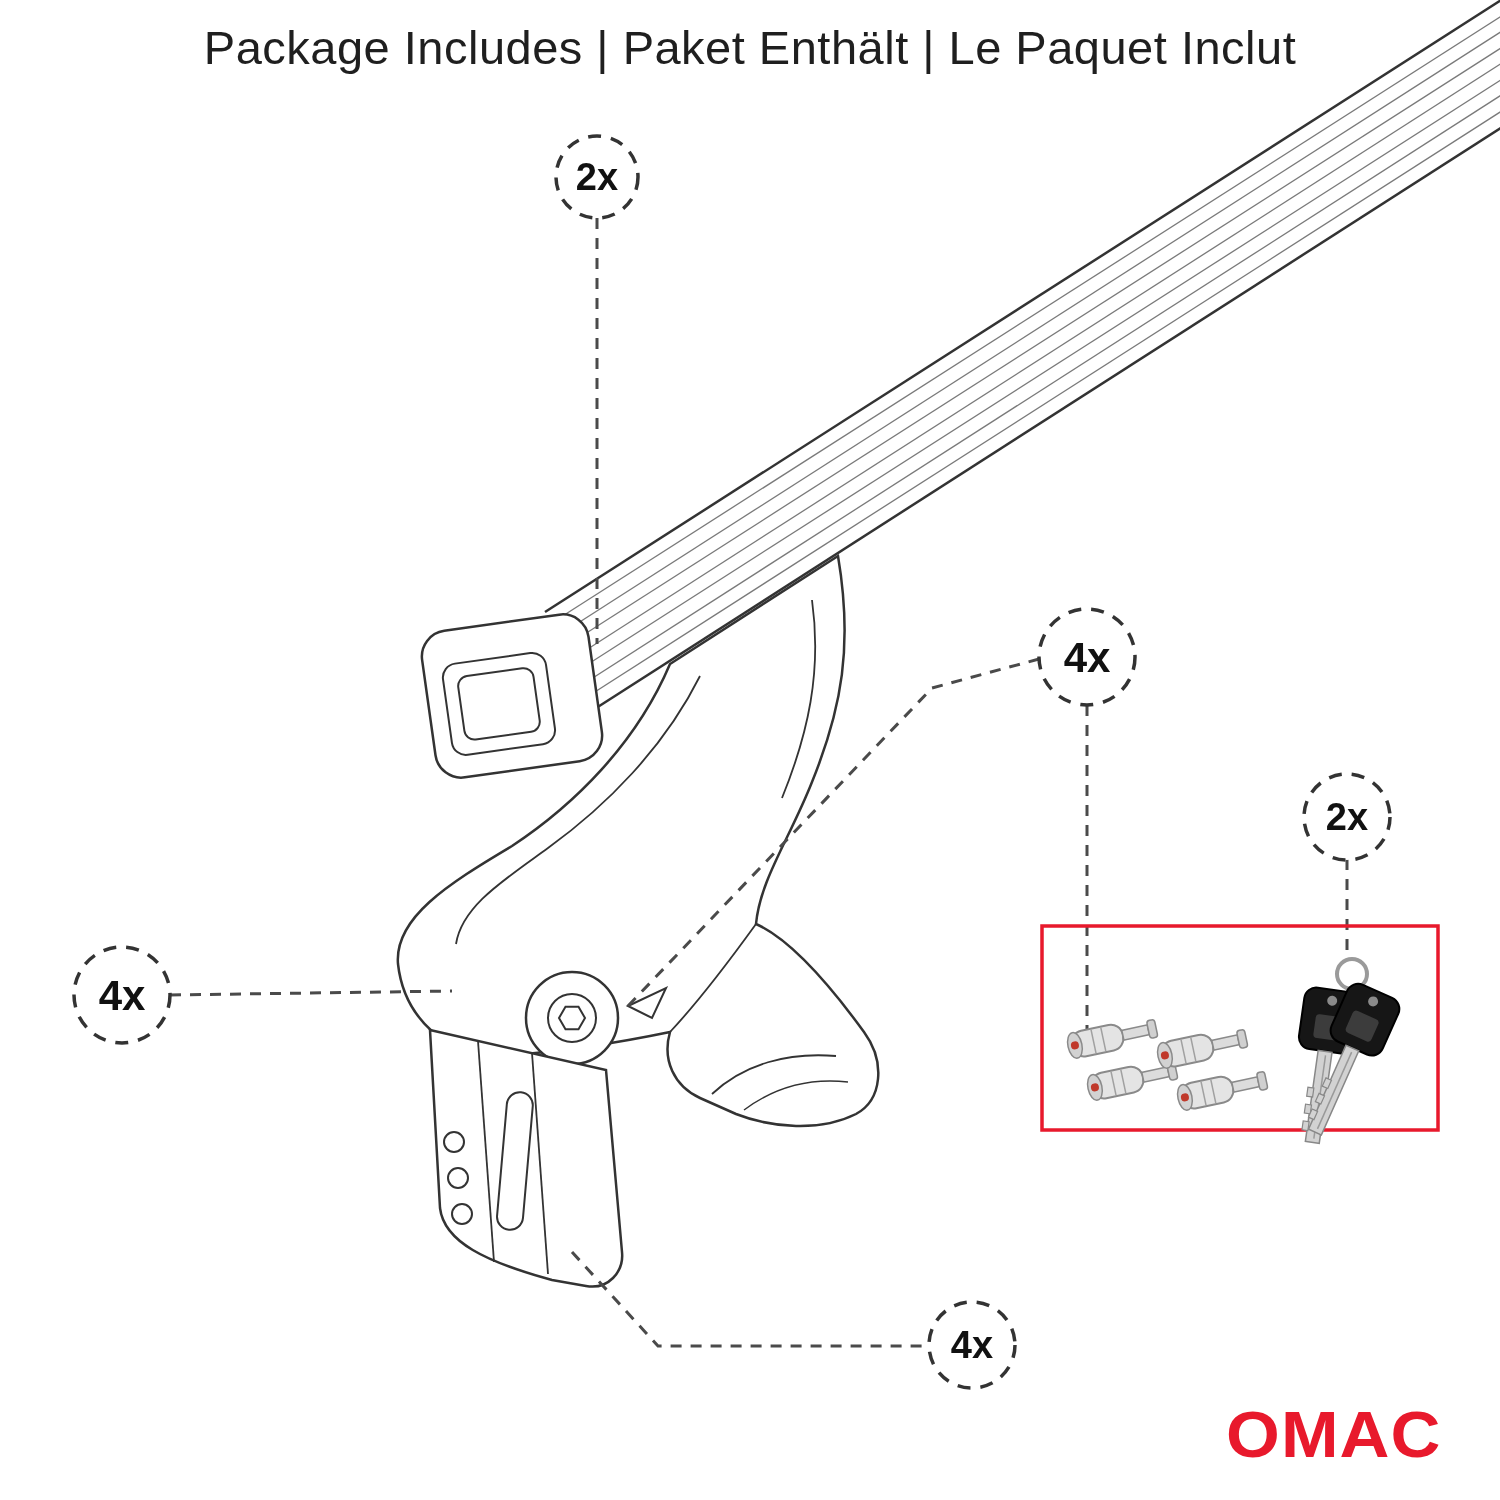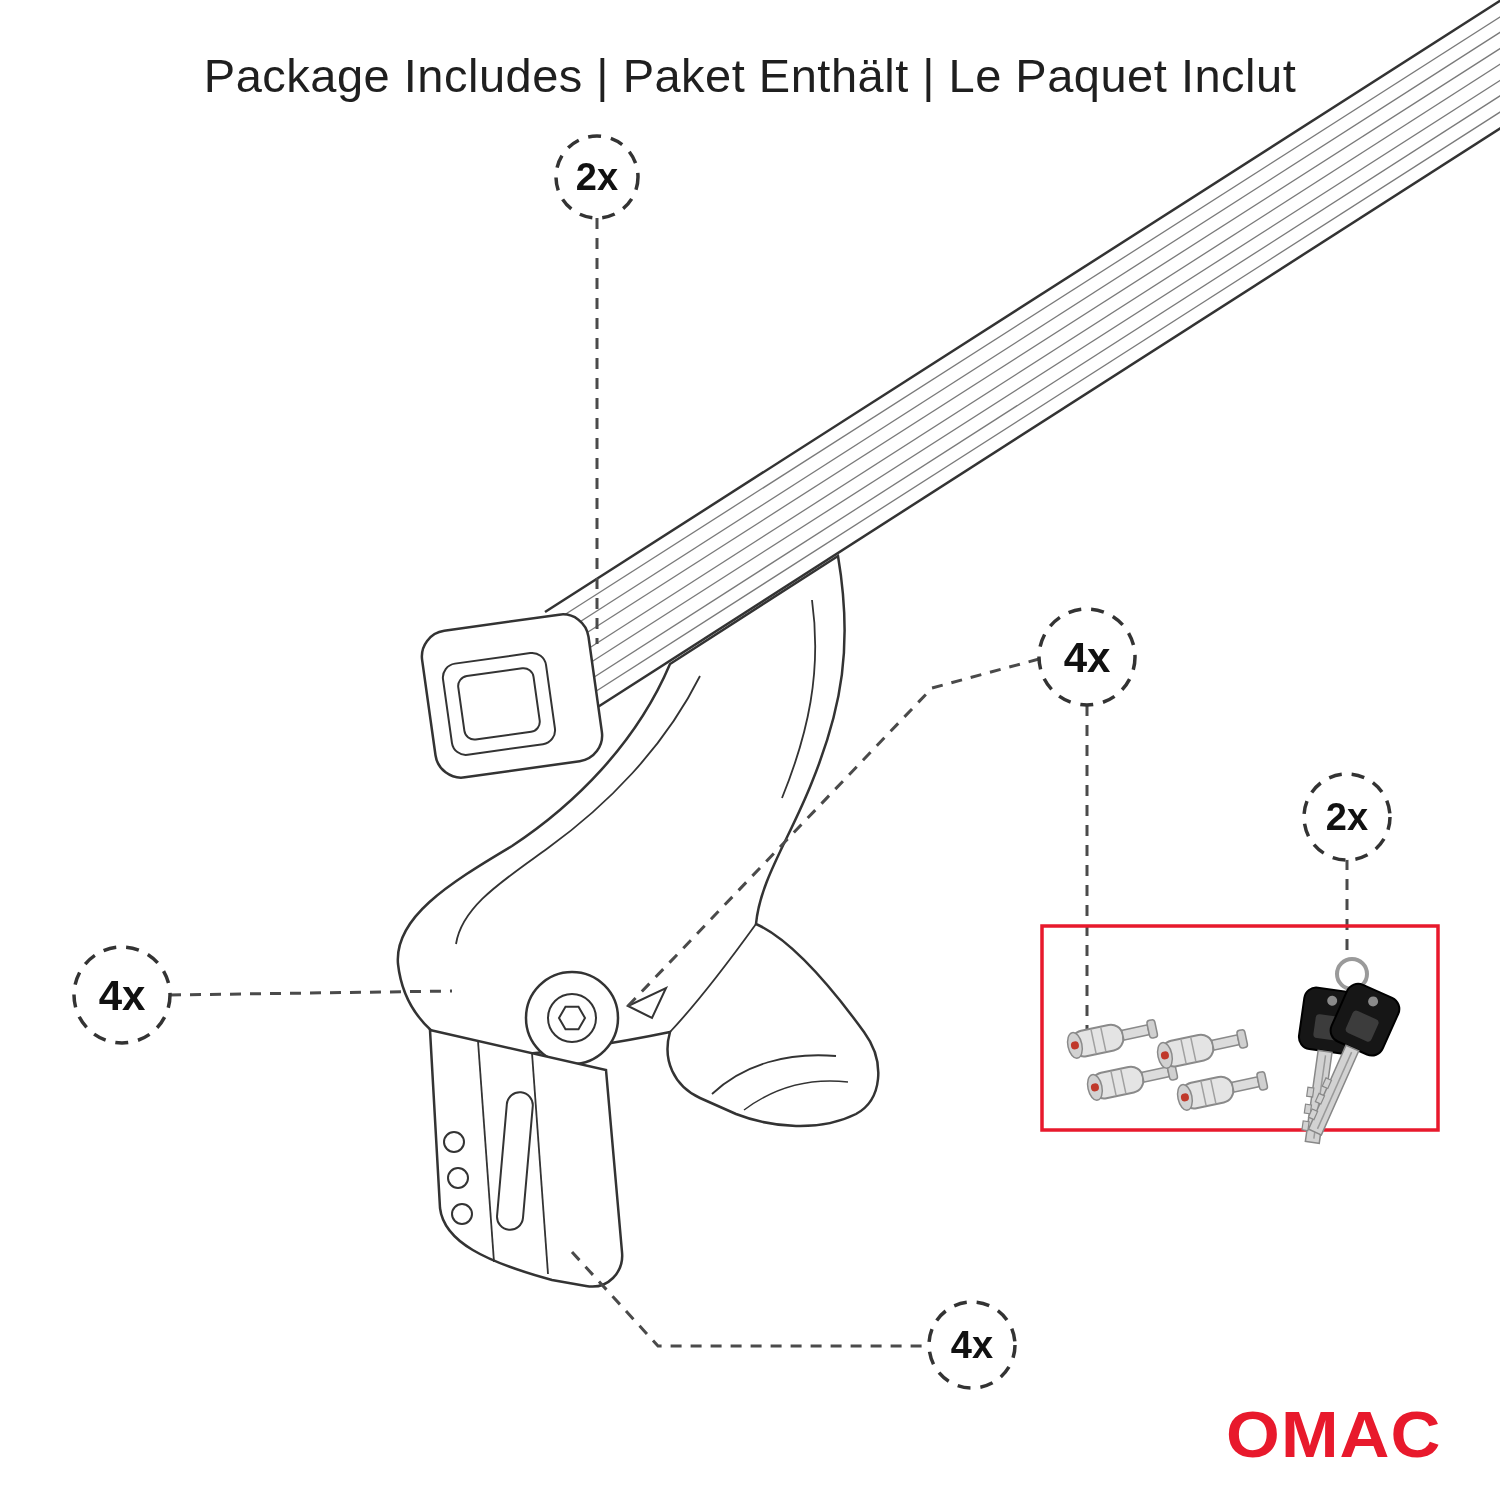--- a/index.html
+++ b/index.html
@@ -1,21 +1,21 @@
 <!DOCTYPE html>
 <html><head>
 <meta charset="utf-8">
 <style>
   html,body{margin:0;padding:0;}
   body{
     width:1500px;height:1500px;position:relative;background:#ffffff;
     font-family:"Liberation Sans", sans-serif;overflow:hidden;
   }
   .page-title{
-    position:absolute;top:48px;left:0;width:100%;
+    position:absolute;top:20px;left:0;width:100%;
     text-align:center;font-size:47px;font-weight:500;color:#1f1f1f;
     letter-spacing:0.5px;
   }
   .brand-logo{
     position:absolute;right:58px;bottom:28px;
     font-size:64px;font-weight:900;color:#E8192C;
     letter-spacing:1px;transform:scaleX(1.08);transform-origin:right center;
   }
   svg{position:absolute;top:0;left:0;}
   .callout-label{

